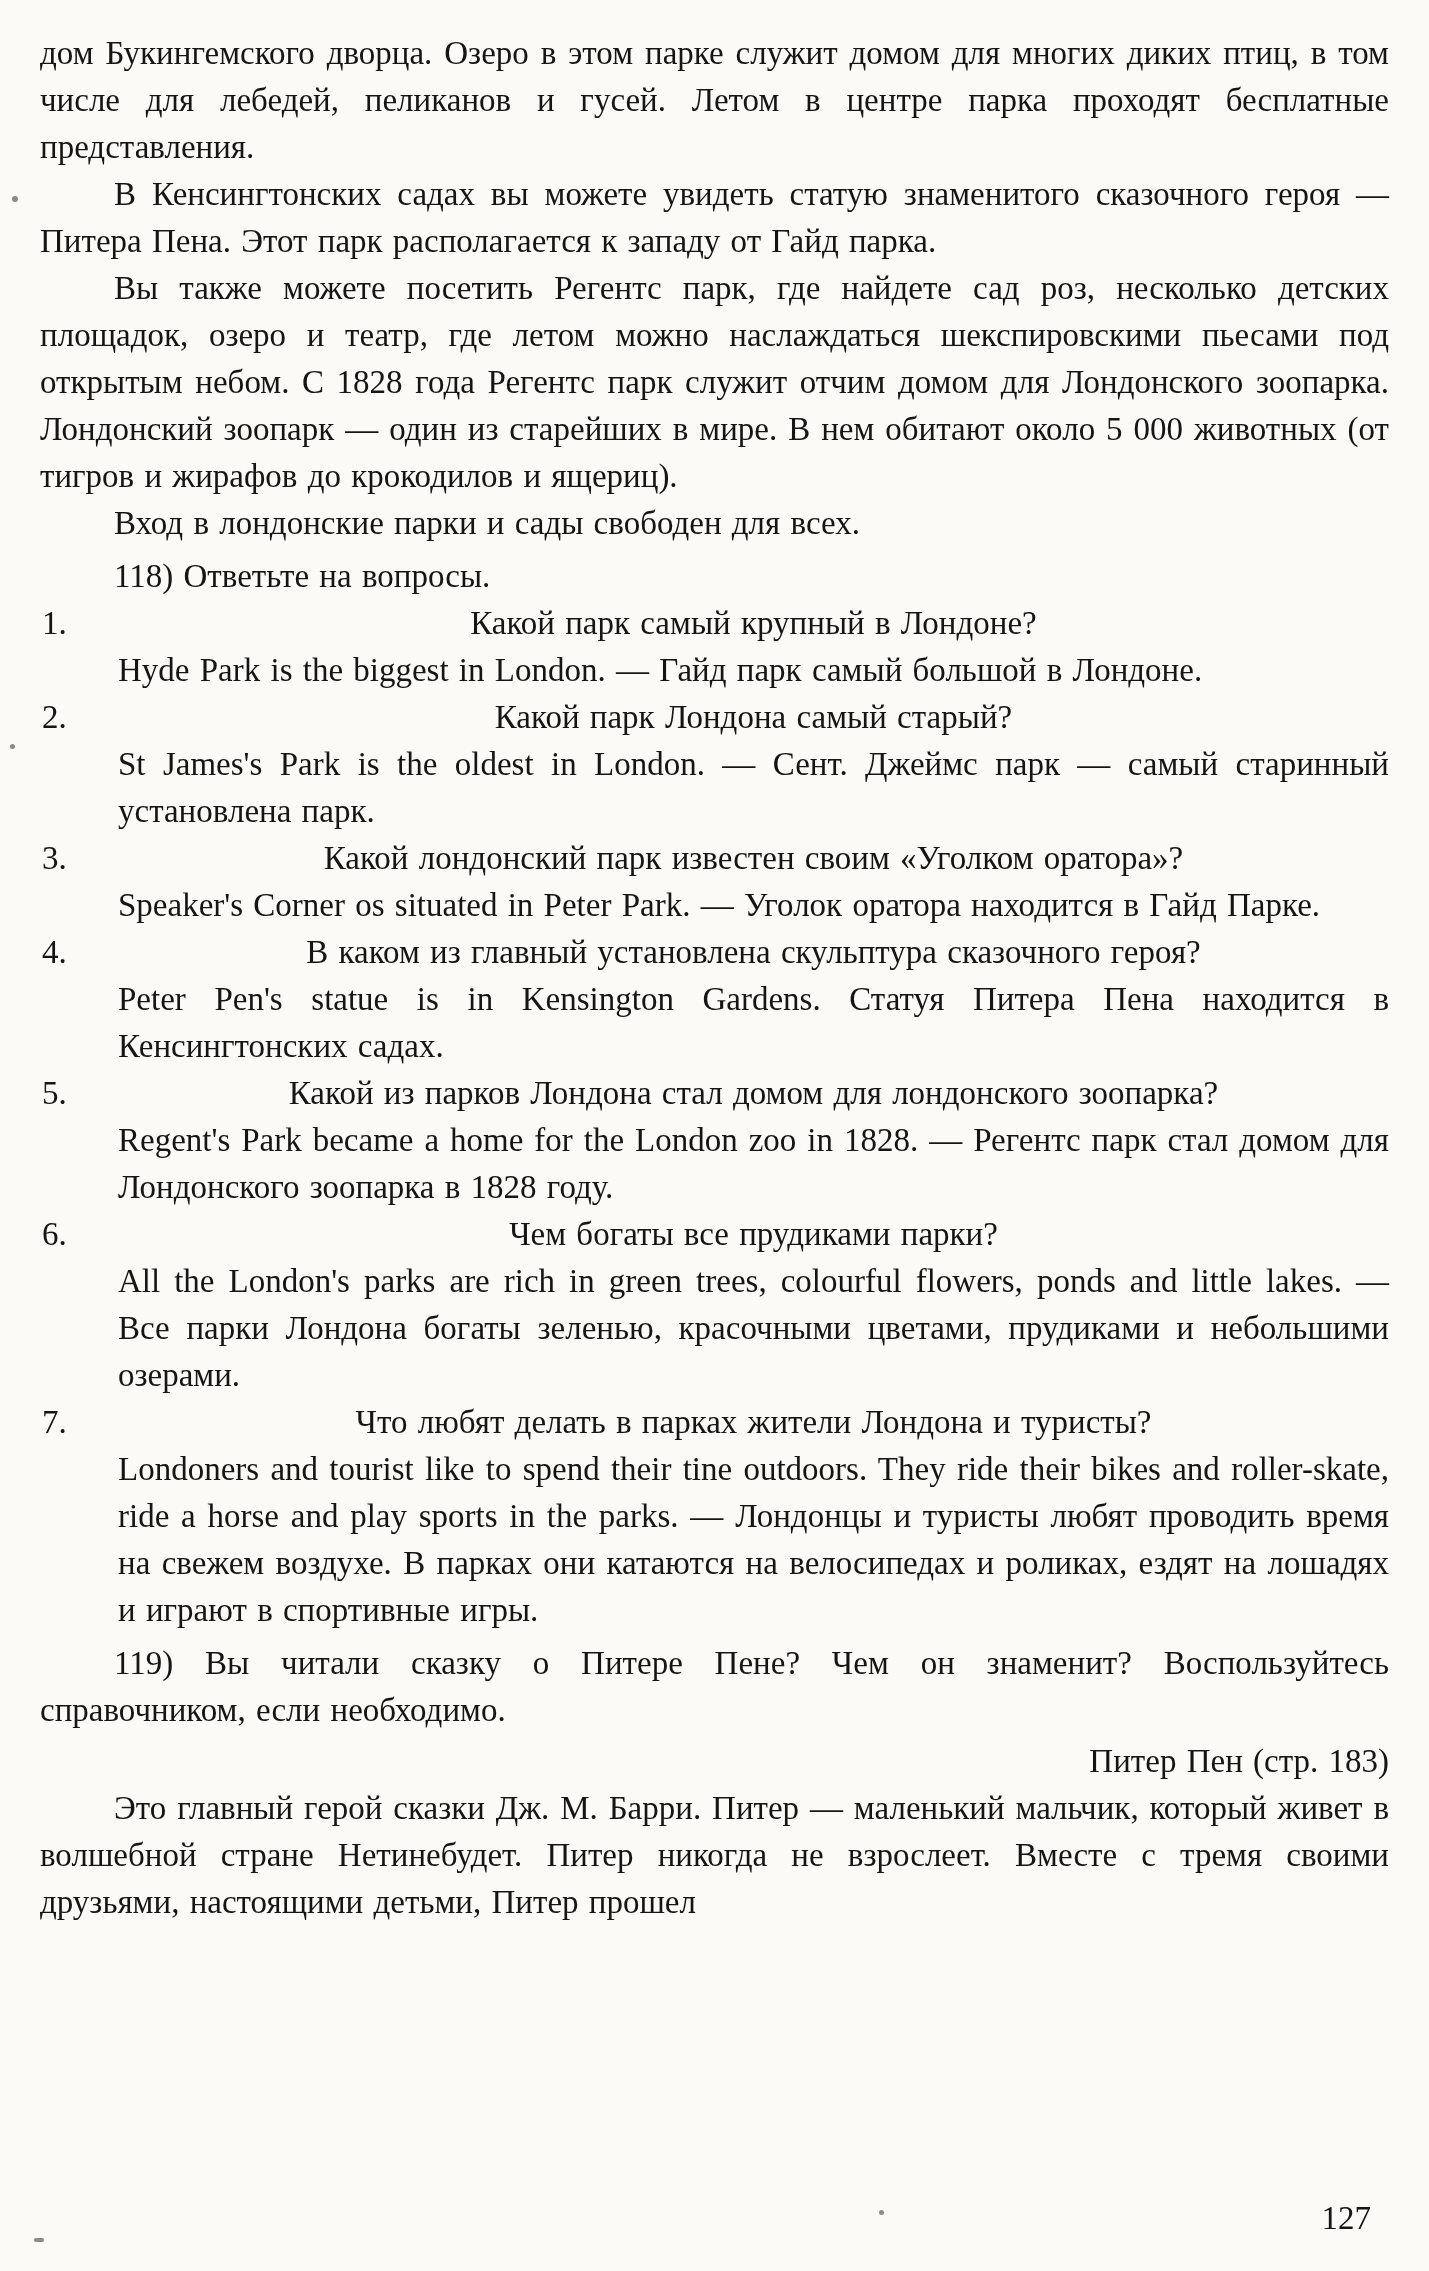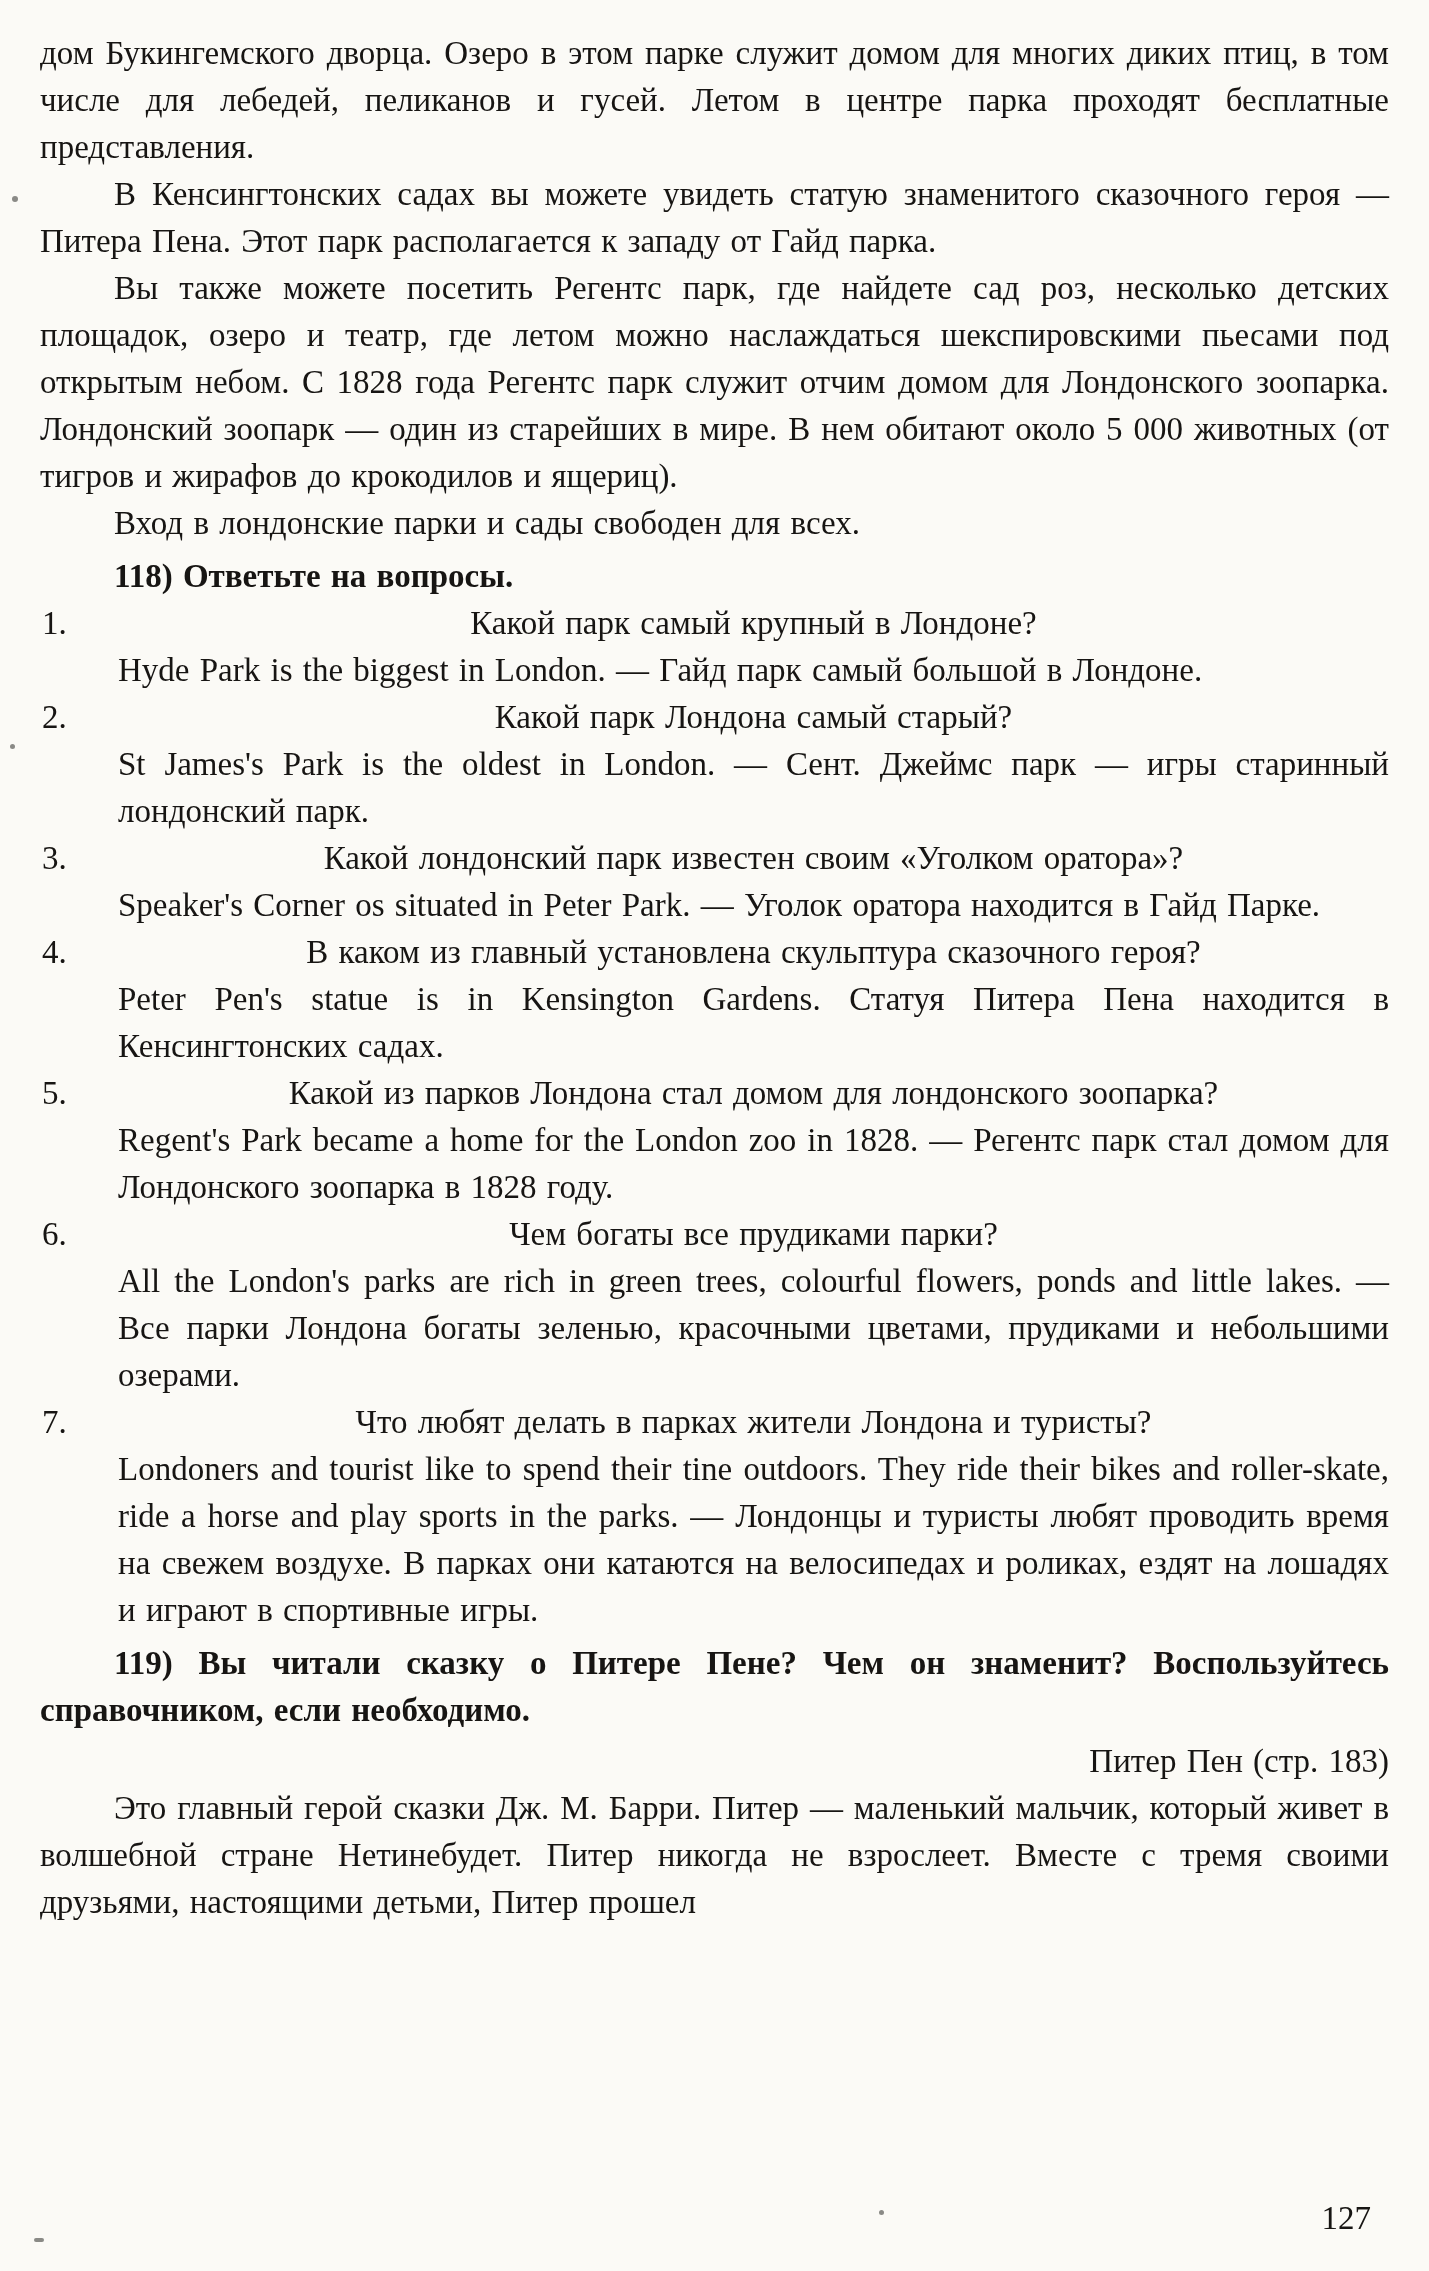--- a/index.html
+++ b/index.html
@@ -20,21 +20,21 @@
     font-family: "Liberation Serif", "DejaVu Serif", serif;
   }
   .content {
     font-size: 33px;
     line-height: 47px;
     text-align: justify;
     word-spacing: 2px;
   }
   p { margin: 0; }
   .ind { text-indent: 74px; }
-  .heading { font-weight: bold; }
+  .heading { font-weight: normal; }
   .sp-above { margin-top: 6px; }
   .qa-item {
     position: relative;
     padding-left: 78px;
   }
   .qa-num {
     position: absolute;
     left: 2px;
     top: 0;
   }
@@ -80,21 +80,21 @@
 
       <div class="qa-item">
         <span class="qa-num">1.</span>
         <div class="qa-question">Какой парк самый крупный в Лондоне?</div>
         <div class="qa-answer">Hyde Park is the biggest in London. — Гайд парк самый большой в Лондоне.</div>
       </div>
 
       <div class="qa-item">
         <span class="qa-num">2.</span>
         <div class="qa-question">Какой парк Лондона самый старый?</div>
-        <div class="qa-answer">St James's Park is the oldest in London. — Сент. Джеймс парк — игры старинный лондонский парк.</div>
+        <div class="qa-answer">St James's Park is the oldest in London. — Сент. Джеймс парк — самый старинный установлена парк.</div>
       </div>
 
       <div class="qa-item">
         <span class="qa-num">3.</span>
         <div class="qa-question">Какой лондонский парк известен своим «Уголком оратора»?</div>
         <div class="qa-answer">Speaker's Corner os situated in Peter Park. — Уголок оратора находится в Гайд Парке.</div>
       </div>
 
       <div class="qa-item">
         <span class="qa-num">4.</span>

